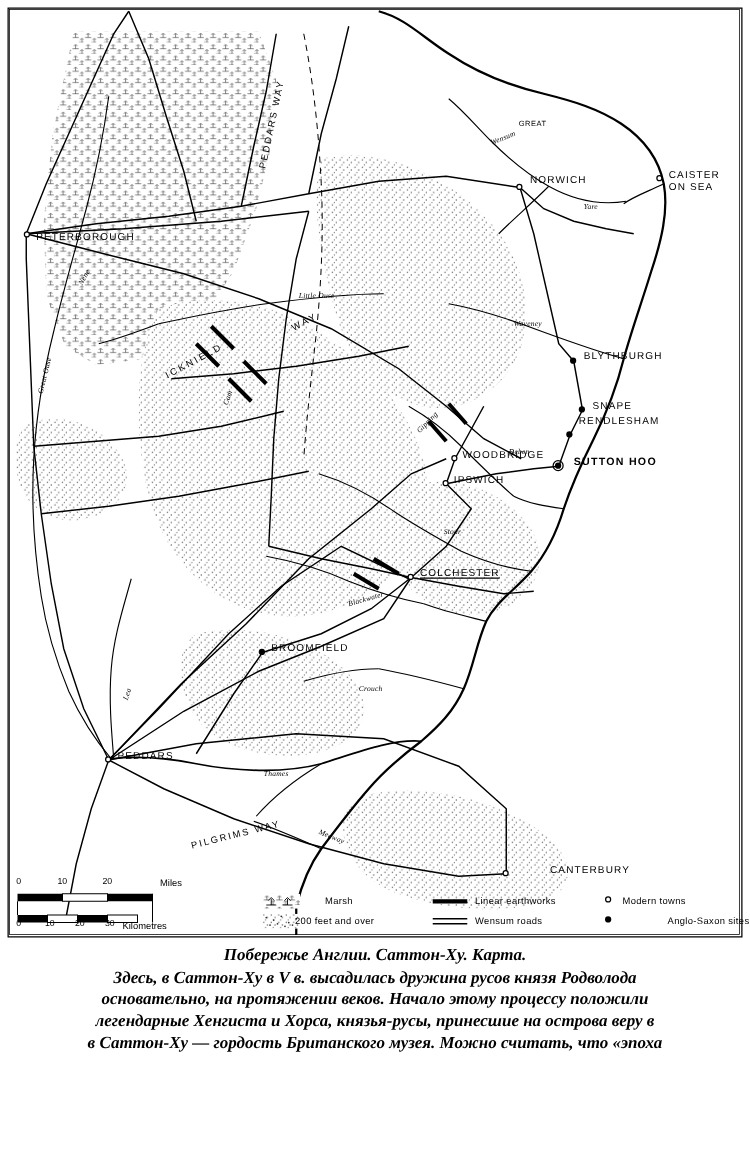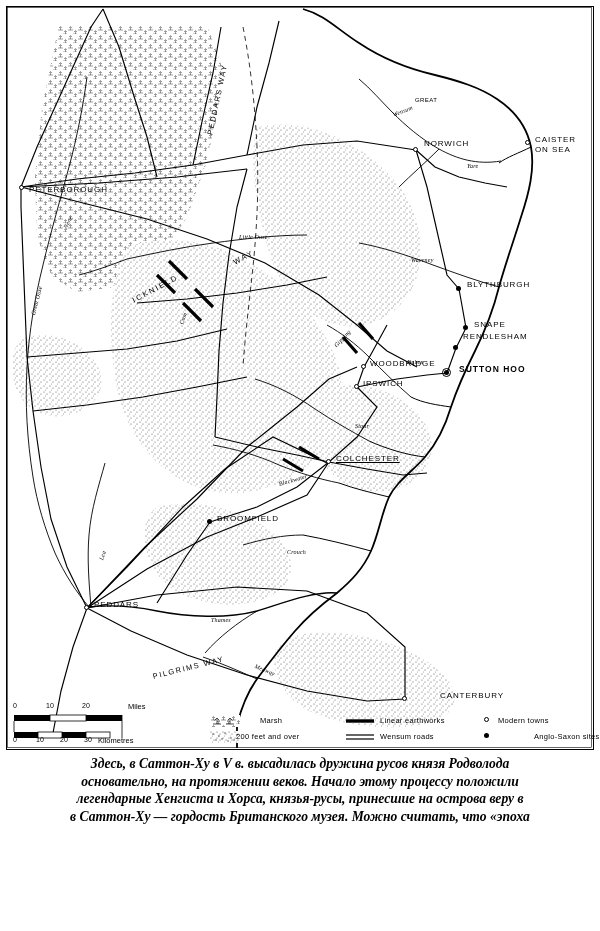--- a/index.html
+++ b/index.html
@@ -380,19 +380,20 @@
 
     <div class="dot-town" style="left:478px; top:13px;"></div>
     <span class="legend-key" style="left:492px; top:12px;">Modern towns</span>
 
     <div class="dot-site" style="left:478px; top:29px;"></div>
     <span class="legend-key" style="left:492px; top:28px;margin-left:36px;">Anglo-Saxon  sites</span>
 
   </div>
 
   <div id="caption">
+    <span class="cap-line">Побережье Англии. Саттон-Ху. Карта.</span>
     <span class="cap-line">Здесь, в Саттон-Ху в V в. высадилась дружина русов князя Родволода</span>
     <span class="cap-line">основательно, на протяжении веков. Начало этому процессу положили</span>
     <span class="cap-line">легендарные Хенгиста и Хорса, князья-русы, принесшие на острова веру в</span>
     <span class="cap-line">в Саттон-Ху — гордость Британского музея. Можно считать, что «эпоха</span>
   </div>
 
 </div>
 
 </body></html>

